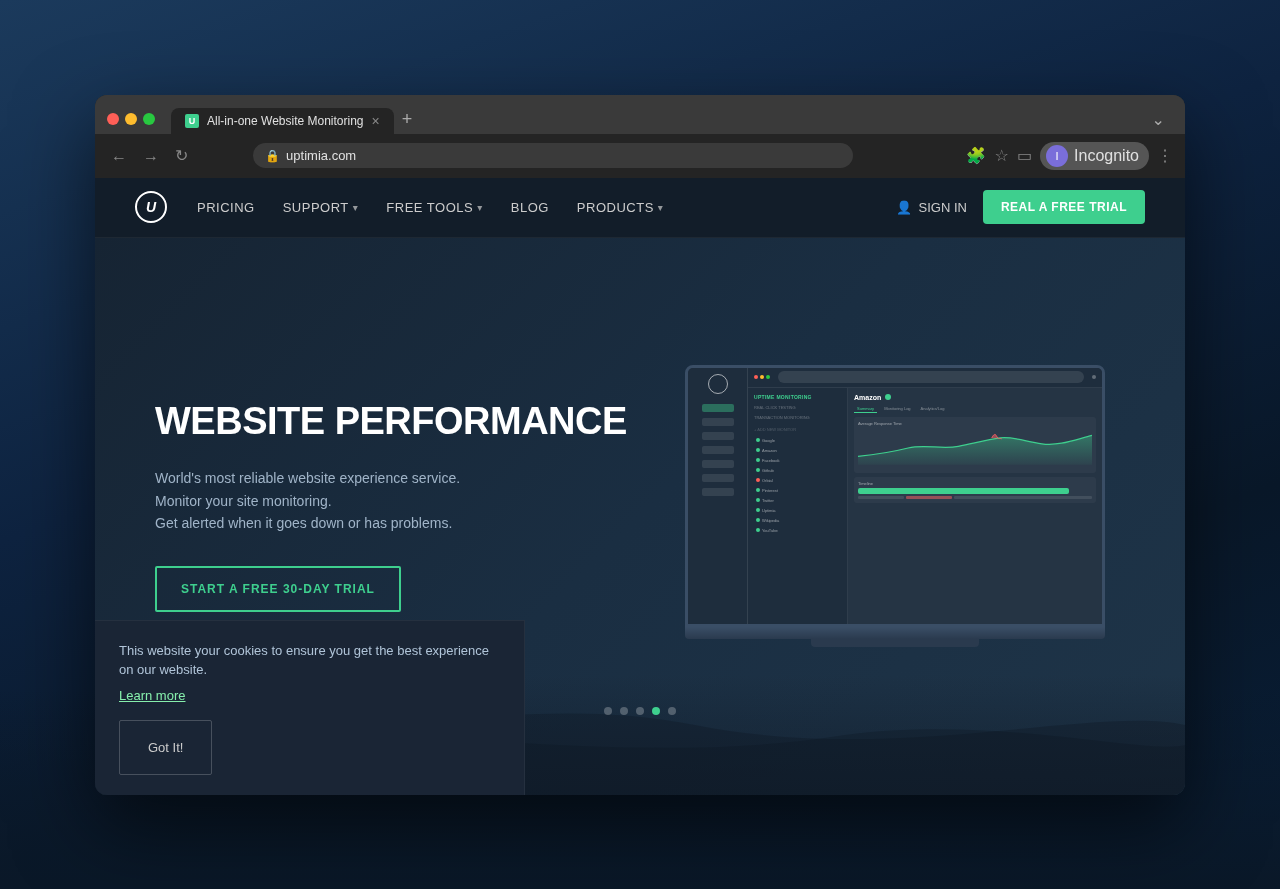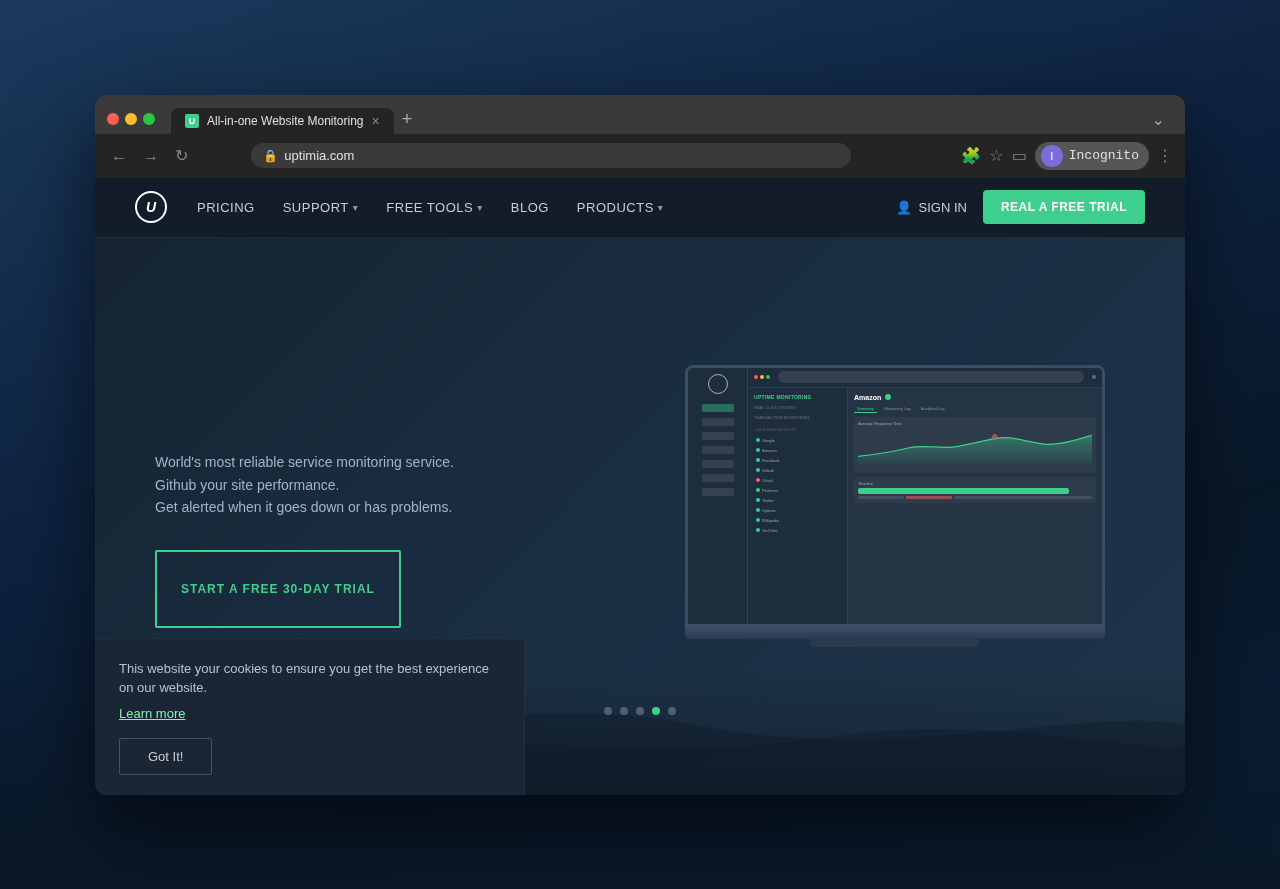--- a/index.html
+++ b/index.html
@@ -201,23 +201,22 @@
       height: 22px;
       border-radius: 50%;
       background: #7a6eda;
       display: flex;
       align-items: center;
       justify-content: center;
       font-size: 11px;
       color: white;
     }
     .profile-name {
-      font-size: 13px;
+      font-size: 16px;
       color: #e0e0e0;
-      font-family: Liberation Mono, monospace;
     }
 
     
     .website {
       flex: 1;
       background: #1e2d3d;
       display: flex;
       flex-direction: column;
       overflow: hidden;
       position: relative;
@@ -365,21 +364,21 @@
       color: #a0b4c8;
       font-size: 14px;
       line-height: 1.6;
       margin-bottom: 32px;
     }
 
     .cta-btn {
       background: transparent;
       border: 2px solid #3ecf8e;
       color: #3ecf8e;
-      padding: 30px 24px;
+      padding: 14px 24px;
       font-size: 12px;
       font-weight: 700;
       letter-spacing: 1px;
       text-transform: uppercase;
       cursor: pointer;
       border-radius: 2px;
     }
 
     
     .hero-right {
@@ -671,21 +670,21 @@
     .cookie-actions {
       display: flex;
       gap: 12px;
       margin-top: 16px;
     }
 
     .got-it-btn {
       background: transparent;
       border: 1px solid rgba(255,255,255,0.2);
       color: #ccc;
-      padding: 10px 28px;
+      padding: 19px 28px;
       font-size: 13px;
       font-weight: 500;
       cursor: pointer;
       border-radius: 2px;
     }
 
     .allow-cookies-btn {
       background: #3ecf8e;
       border: none;
       color: white;
@@ -782,25 +781,25 @@
 
     <section class="hero">
 
       <svg class="wave-bg" viewBox="0 0 1090 150" preserveAspectRatio="none">
         <path d="M0,80 C200,120 400,40 600,80 C800,120 1000,60 1090,80 L1090,150 L0,150 Z" fill="rgba(15,25,38,0.4)"></path>
         <path d="M0,100 C250,60 500,130 750,90 C900,70 1050,110 1090,100 L1090,150 L0,150 Z" fill="rgba(10,20,30,0.3)"></path>
       </svg>
 
       <div class="hero-left">
         <h1 class="hero-title">
-          <br>
+          <span>WEBSITE PERFORMANCE</span><br>
         </h1>
         <div class="hero-desc">
-          <div>World's most reliable service monitoring service.</div>
-          <div>Github your site performance.</div>
+          <div>World's most reliable website experience service.</div>
+          <div>Monitor your site monitoring.</div>
           <div>Get alerted when it goes down or has problems.</div>
         </div>
         <button class="cta-btn">START A FREE 30-DAY TRIAL</button>
       </div>
 
       <div class="hero-right">
         <div class="laptop-mockup">
           <div class="laptop-screen">
 
             <div class="app-screenshot">

